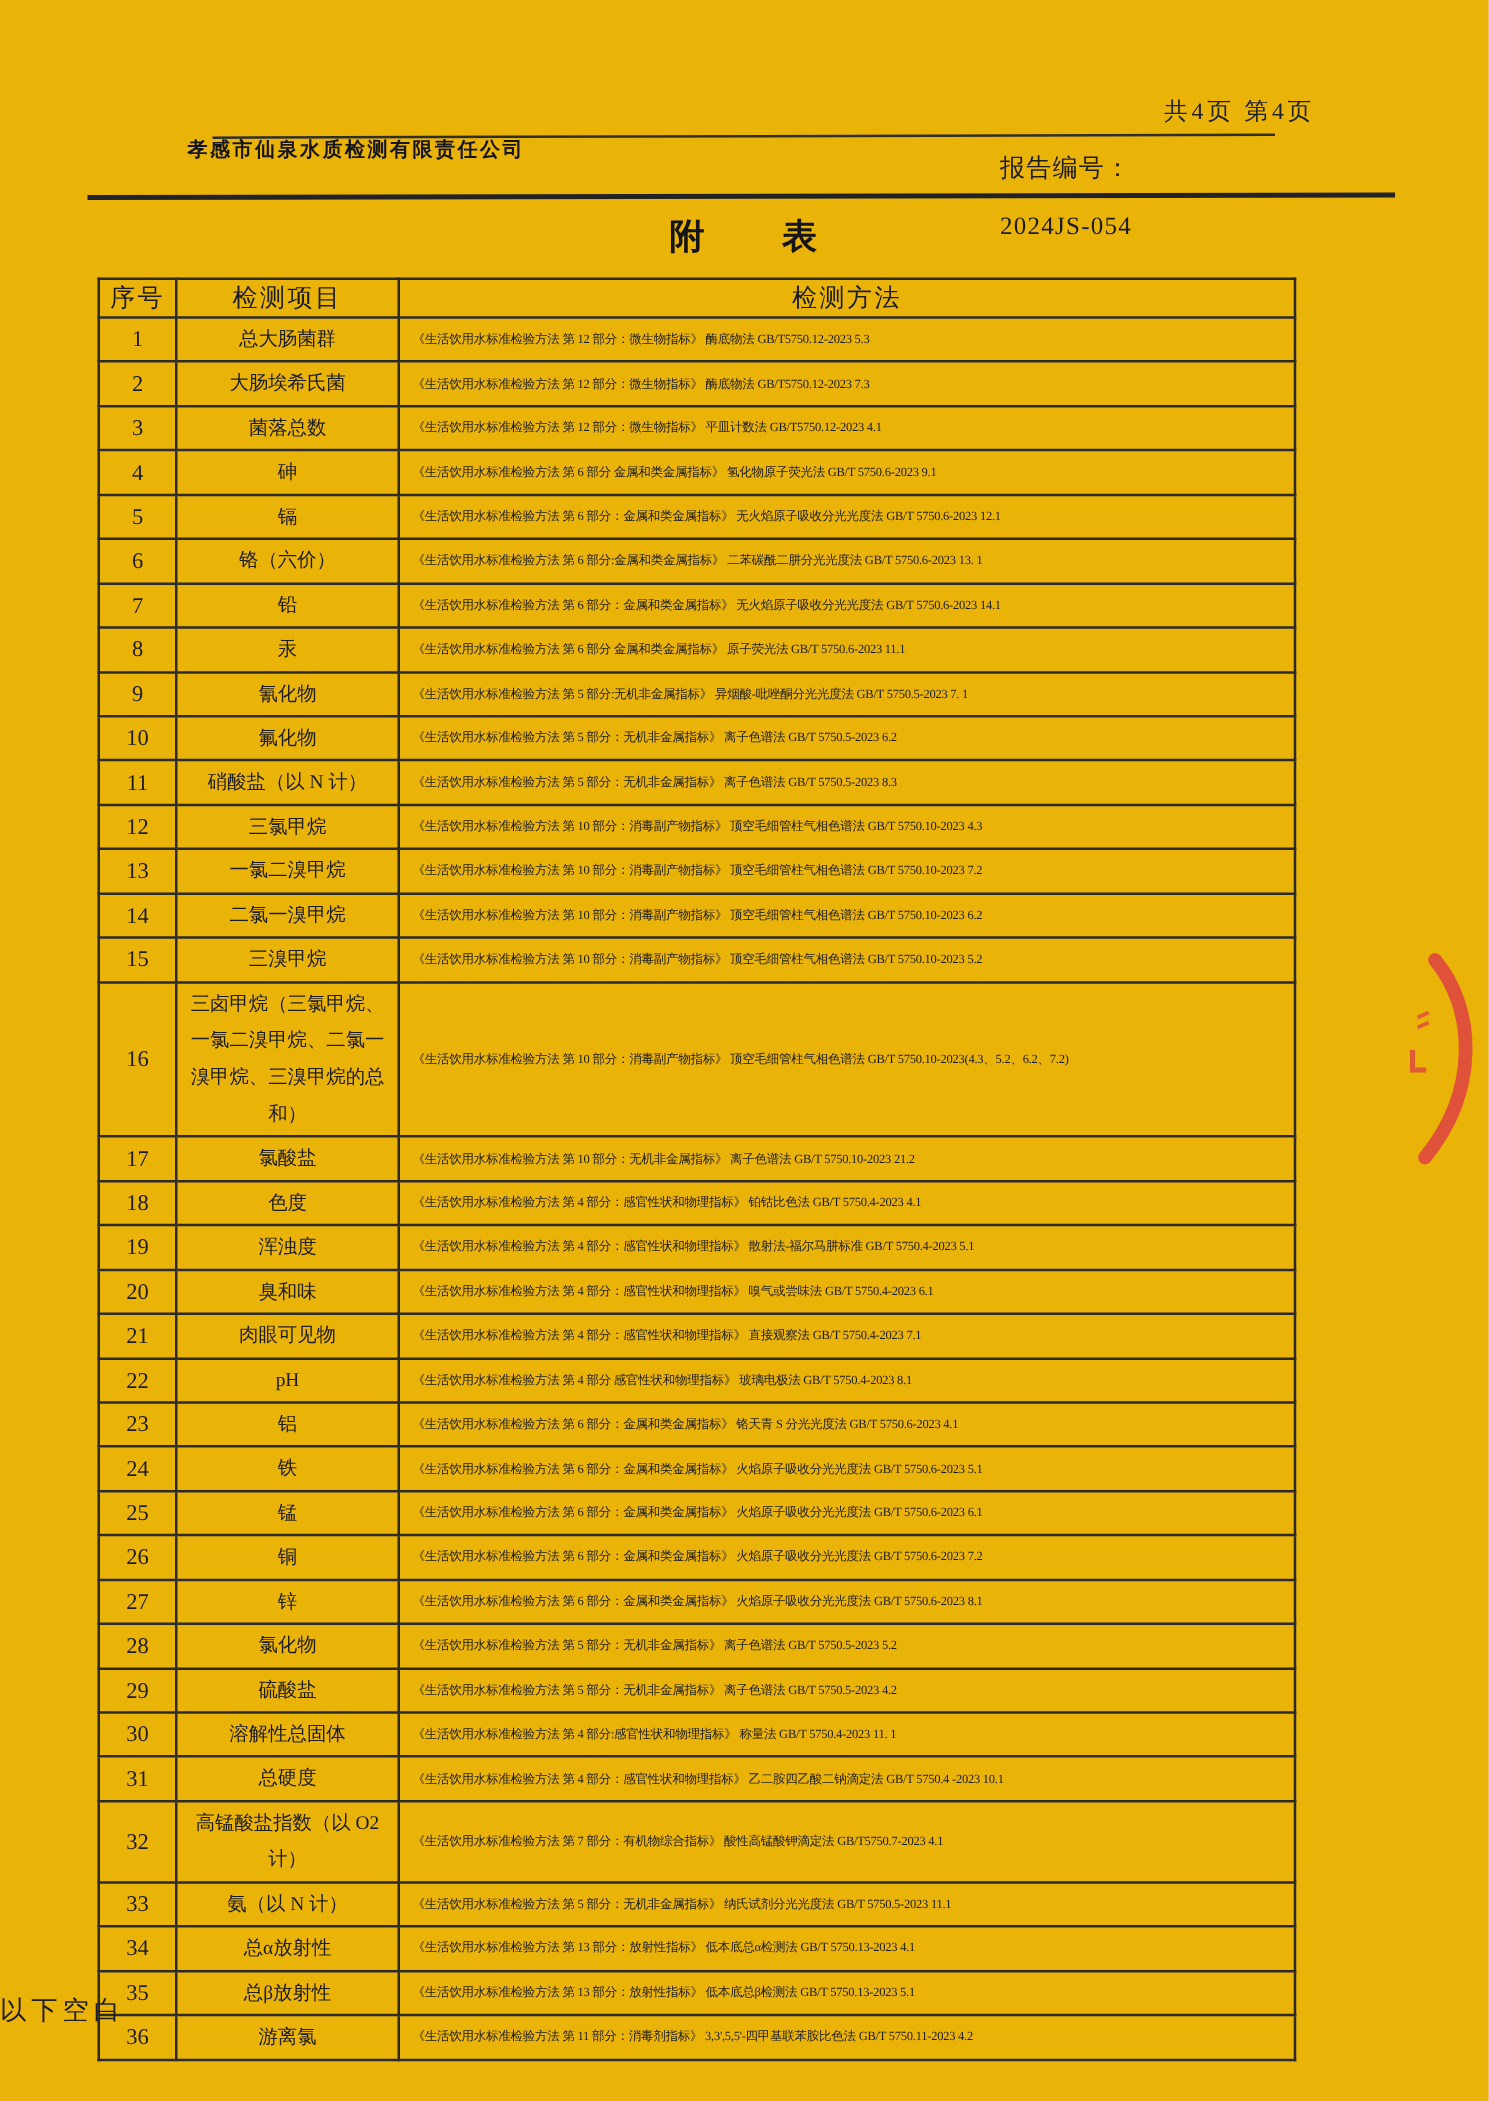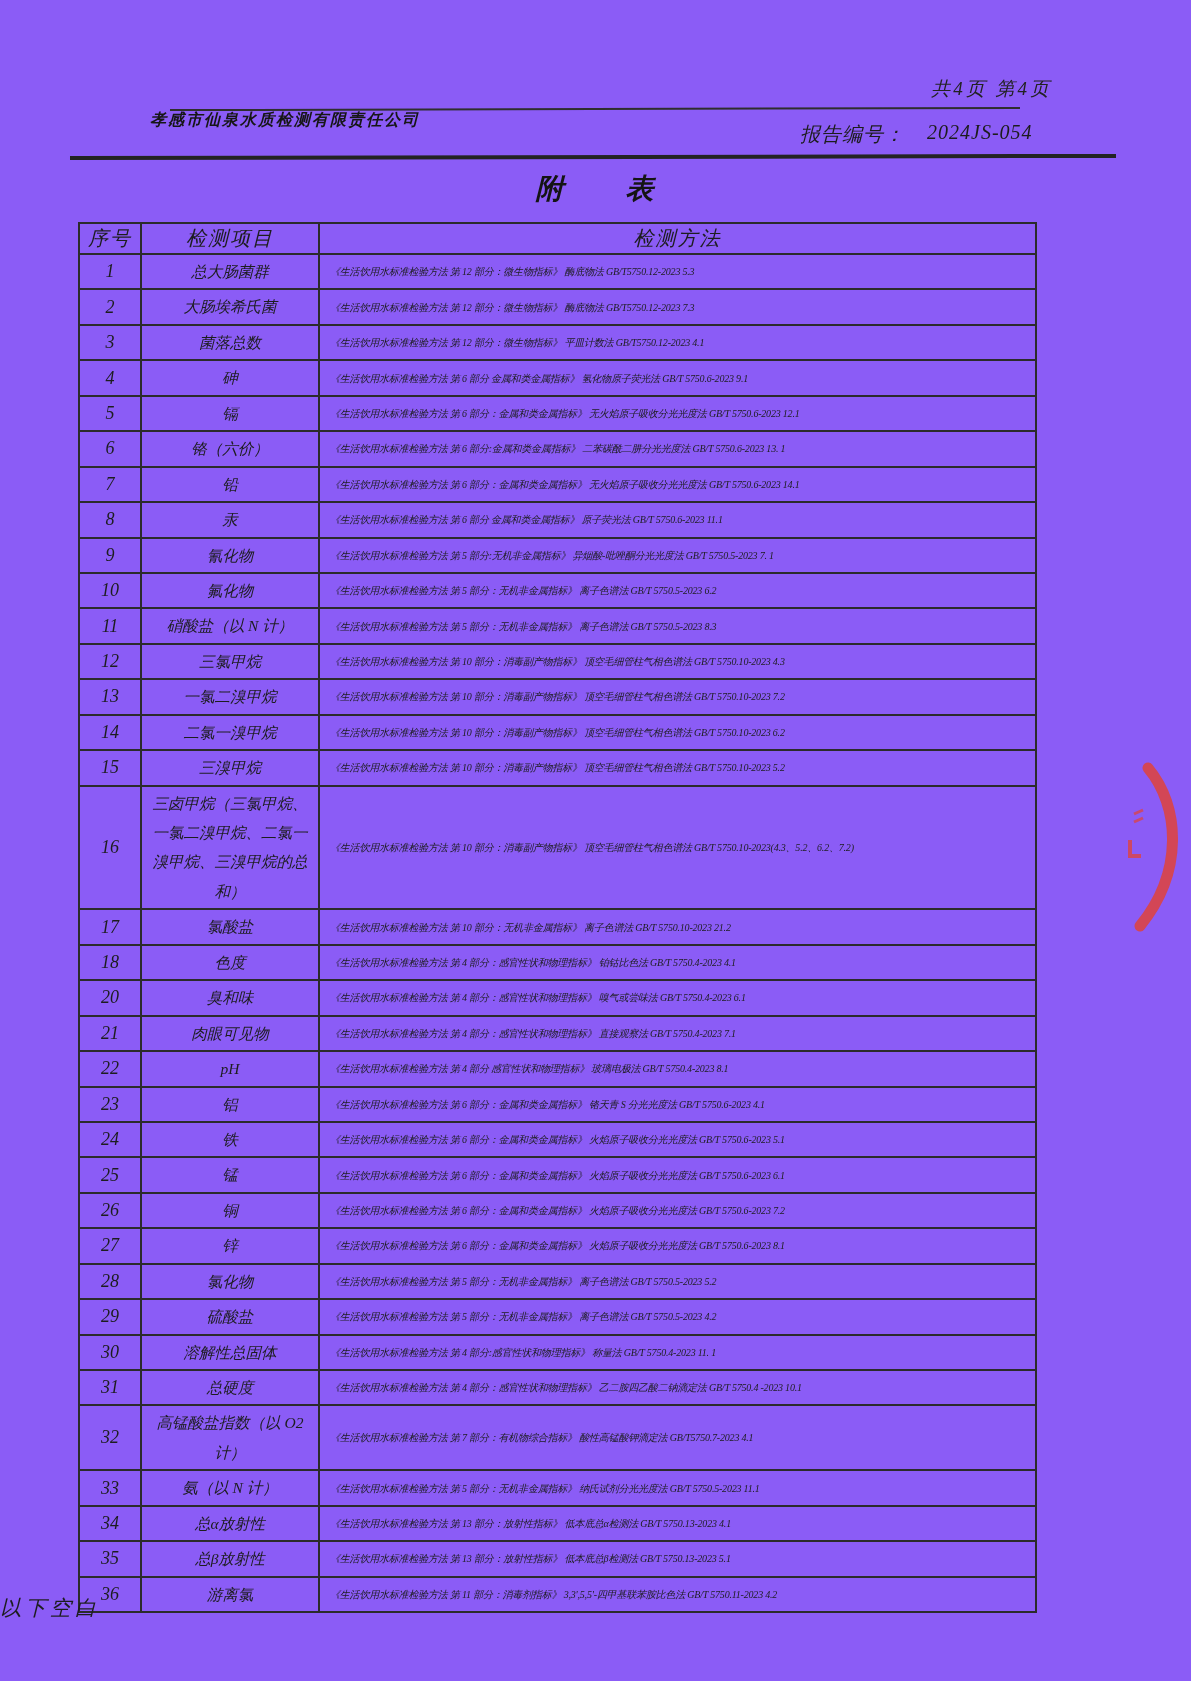--- a/index.html
+++ b/index.html
@@ -6,22 +6,21 @@
   body{
     width:1191px;height:1681px;
     background:#f2f2f0;
     font-family:"Liberation Serif","DejaVu Serif",serif;
     color:#1d1d1f;
     position:relative;
     overflow:hidden;
   }
   .page{
     position:absolute;inset:0;
-    background:#8b5cf6;
-    font-style:italic;
+    background:#eab308;
   }
   .page-number{
     position:absolute;top:76px;left:0;width:1052px;
     text-align:right;
     font-size:19px;letter-spacing:3px;
     color:#222;
   }
   .rule-thin{
     position:absolute;top:108px;left:170px;width:850px;height:2px;
     background:#2e2e2e;
@@ -29,21 +28,21 @@
   }
   .company-name{
     position:absolute;top:110px;left:150px;
     font-family:"Liberation Sans","DejaVu Sans",sans-serif;
     font-weight:bold;font-size:16px;letter-spacing:2px;
     color:#161616;
   }
   .report-no{
     position:absolute;top:121px;left:800px;
     font-size:20px;color:#1c1c1c;letter-spacing:1px;
-    display:flex;gap:22px;
+    display:flex;gap:22px;flex-direction:column;
   }
   .rule-thick{
     position:absolute;top:155px;left:70px;width:1046px;height:4px;
     background:#232323;
     transform:rotate(-0.12deg);
   }
   .page-title{
     position:absolute;top:170px;left:0;width:1191px;
     margin:0;text-align:center;
     font-size:28px;font-weight:bold;letter-spacing:2px;
@@ -231,20 +230,25 @@
     <td class="c-item">氯酸盐</td>
     <td class="c-method">《生活饮用水标准检验方法 第 10 部分：无机非金属指标》 离子色谱法 GB/T 5750.10-2023 21.2</td>
   </tr>
 
   <tr>
     <td class="c-no">18</td>
     <td class="c-item">色度</td>
     <td class="c-method">《生活饮用水标准检验方法 第 4 部分：感官性状和物理指标》 铂钴比色法 GB/T 5750.4-2023 4.1</td>
   </tr>
 
+  <tr>
+    <td class="c-no">19</td>
+    <td class="c-item">浑浊度</td>
+    <td class="c-method">《生活饮用水标准检验方法 第 4 部分：感官性状和物理指标》 散射法-福尔马肼标准 GB/T 5750.4-2023 5.1</td>
+  </tr>
 
   <tr>
     <td class="c-no">20</td>
     <td class="c-item">臭和味</td>
     <td class="c-method">《生活饮用水标准检验方法 第 4 部分：感官性状和物理指标》 嗅气或尝味法 GB/T 5750.4-2023 6.1</td>
   </tr>
 
   <tr>
     <td class="c-no">21</td>
     <td class="c-item">肉眼可见物</td>

